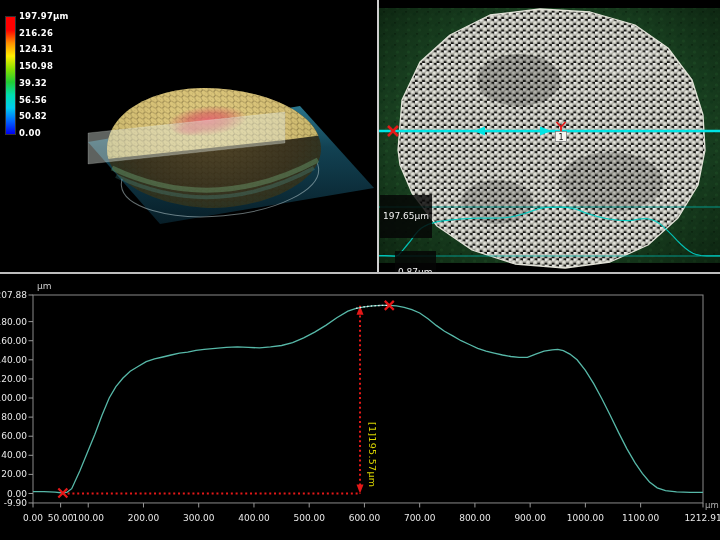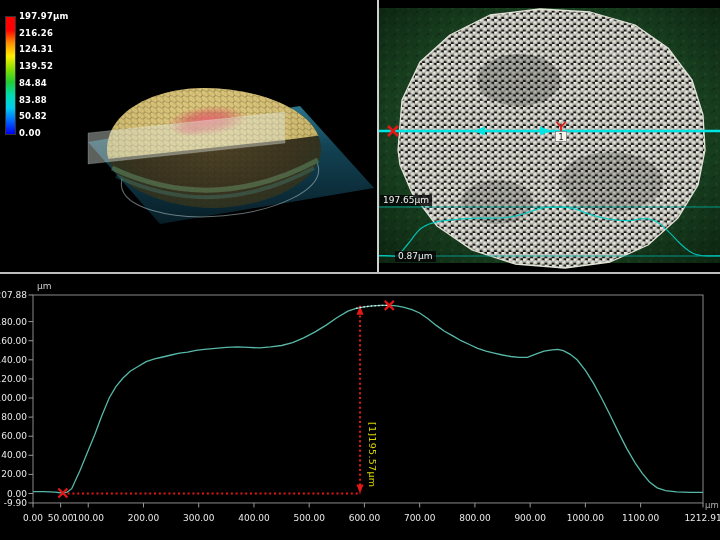--- a/index.html
+++ b/index.html
@@ -12,21 +12,21 @@
   .vdivider{position:absolute;left:377px;top:0;width:2px;height:272px;background:#cfcfcf;}
   .hdivider{position:absolute;left:0;top:272px;width:720px;height:2px;background:#bdbdbd;}
   
   .colorbar{position:absolute;left:5px;top:16px;width:90px;height:124px;}
   .colorbar-bar{position:absolute;left:0;top:0;width:9px;height:117px;border:1px solid #333;}
   #cbar-labels{position:absolute;left:14px;top:0;width:70px;height:117px;}
   .cbar-label{position:absolute;left:0;color:#fff;font-size:8.5px;font-weight:bold;
               white-space:nowrap;letter-spacing:0.2px;}
   
   .chip{position:absolute;background:rgba(5,5,5,0.82);color:#f2f2f2;font-size:9px;
-        line-height:11px;padding:0 3px;white-space:nowrap;}
+        line-height:11px;padding:16px 3px;white-space:nowrap;}
   #chip-upper{left:1px;top:195px;}
   #chip-lower{left:16px;top:251px;}
   svg{display:block;}
 </style>
 </head>
 <body>
 
 <div class="stage">
 
   <div class="panel" id="panel3d">
@@ -76,23 +76,23 @@
         <ellipse cx="188" cy="130" rx="16" ry="6" fill="url(#gRed)" opacity="0.5"></ellipse>
       </g>
       <polygon points="88,133 285,112 285,143 88,164" fill="rgba(225,234,226,0.42)" stroke="rgba(245,250,245,0.3)" stroke-width="0.6"></polygon>
     </svg>
     <div class="colorbar">
       <div class="colorbar-bar" id="cbar" style="background: linear-gradient(rgb(255, 0, 0), rgb(255, 0, 0), rgb(255, 144, 0), rgb(255, 238, 0), rgb(136, 224, 0), rgb(34, 204, 51), rgb(0, 221, 176), rgb(0, 204, 238), rgb(0, 102, 255), rgb(0, 0, 238));"></div>
       <div id="cbar-labels">
           <div class="cbar-label" style="top: -5px;">197.97µm</div>
           <div class="cbar-label" style="top: 11.71px;">216.26</div>
           <div class="cbar-label" style="top: 28.42px;">124.31</div>
-          <div class="cbar-label" style="top: 45.13px;">139.52</div>
-          <div class="cbar-label" style="top: 61.84px;">84.84</div>
-          <div class="cbar-label" style="top: 78.55px;">83.88</div>
+          <div class="cbar-label" style="top: 45.13px;">150.98</div>
+          <div class="cbar-label" style="top: 61.84px;">39.32</div>
+          <div class="cbar-label" style="top: 78.55px;">56.56</div>
           <div class="cbar-label" style="top: 95.26px;">50.82</div>
           <div class="cbar-label" style="top: 111.97px;">0.00</div>
         </div>
     </div>
   </div>
 
   <div class="vdivider"></div>
 
   <div class="panel" id="panelImg">
     <svg width="341" height="272" viewBox="0 0 341 272">

